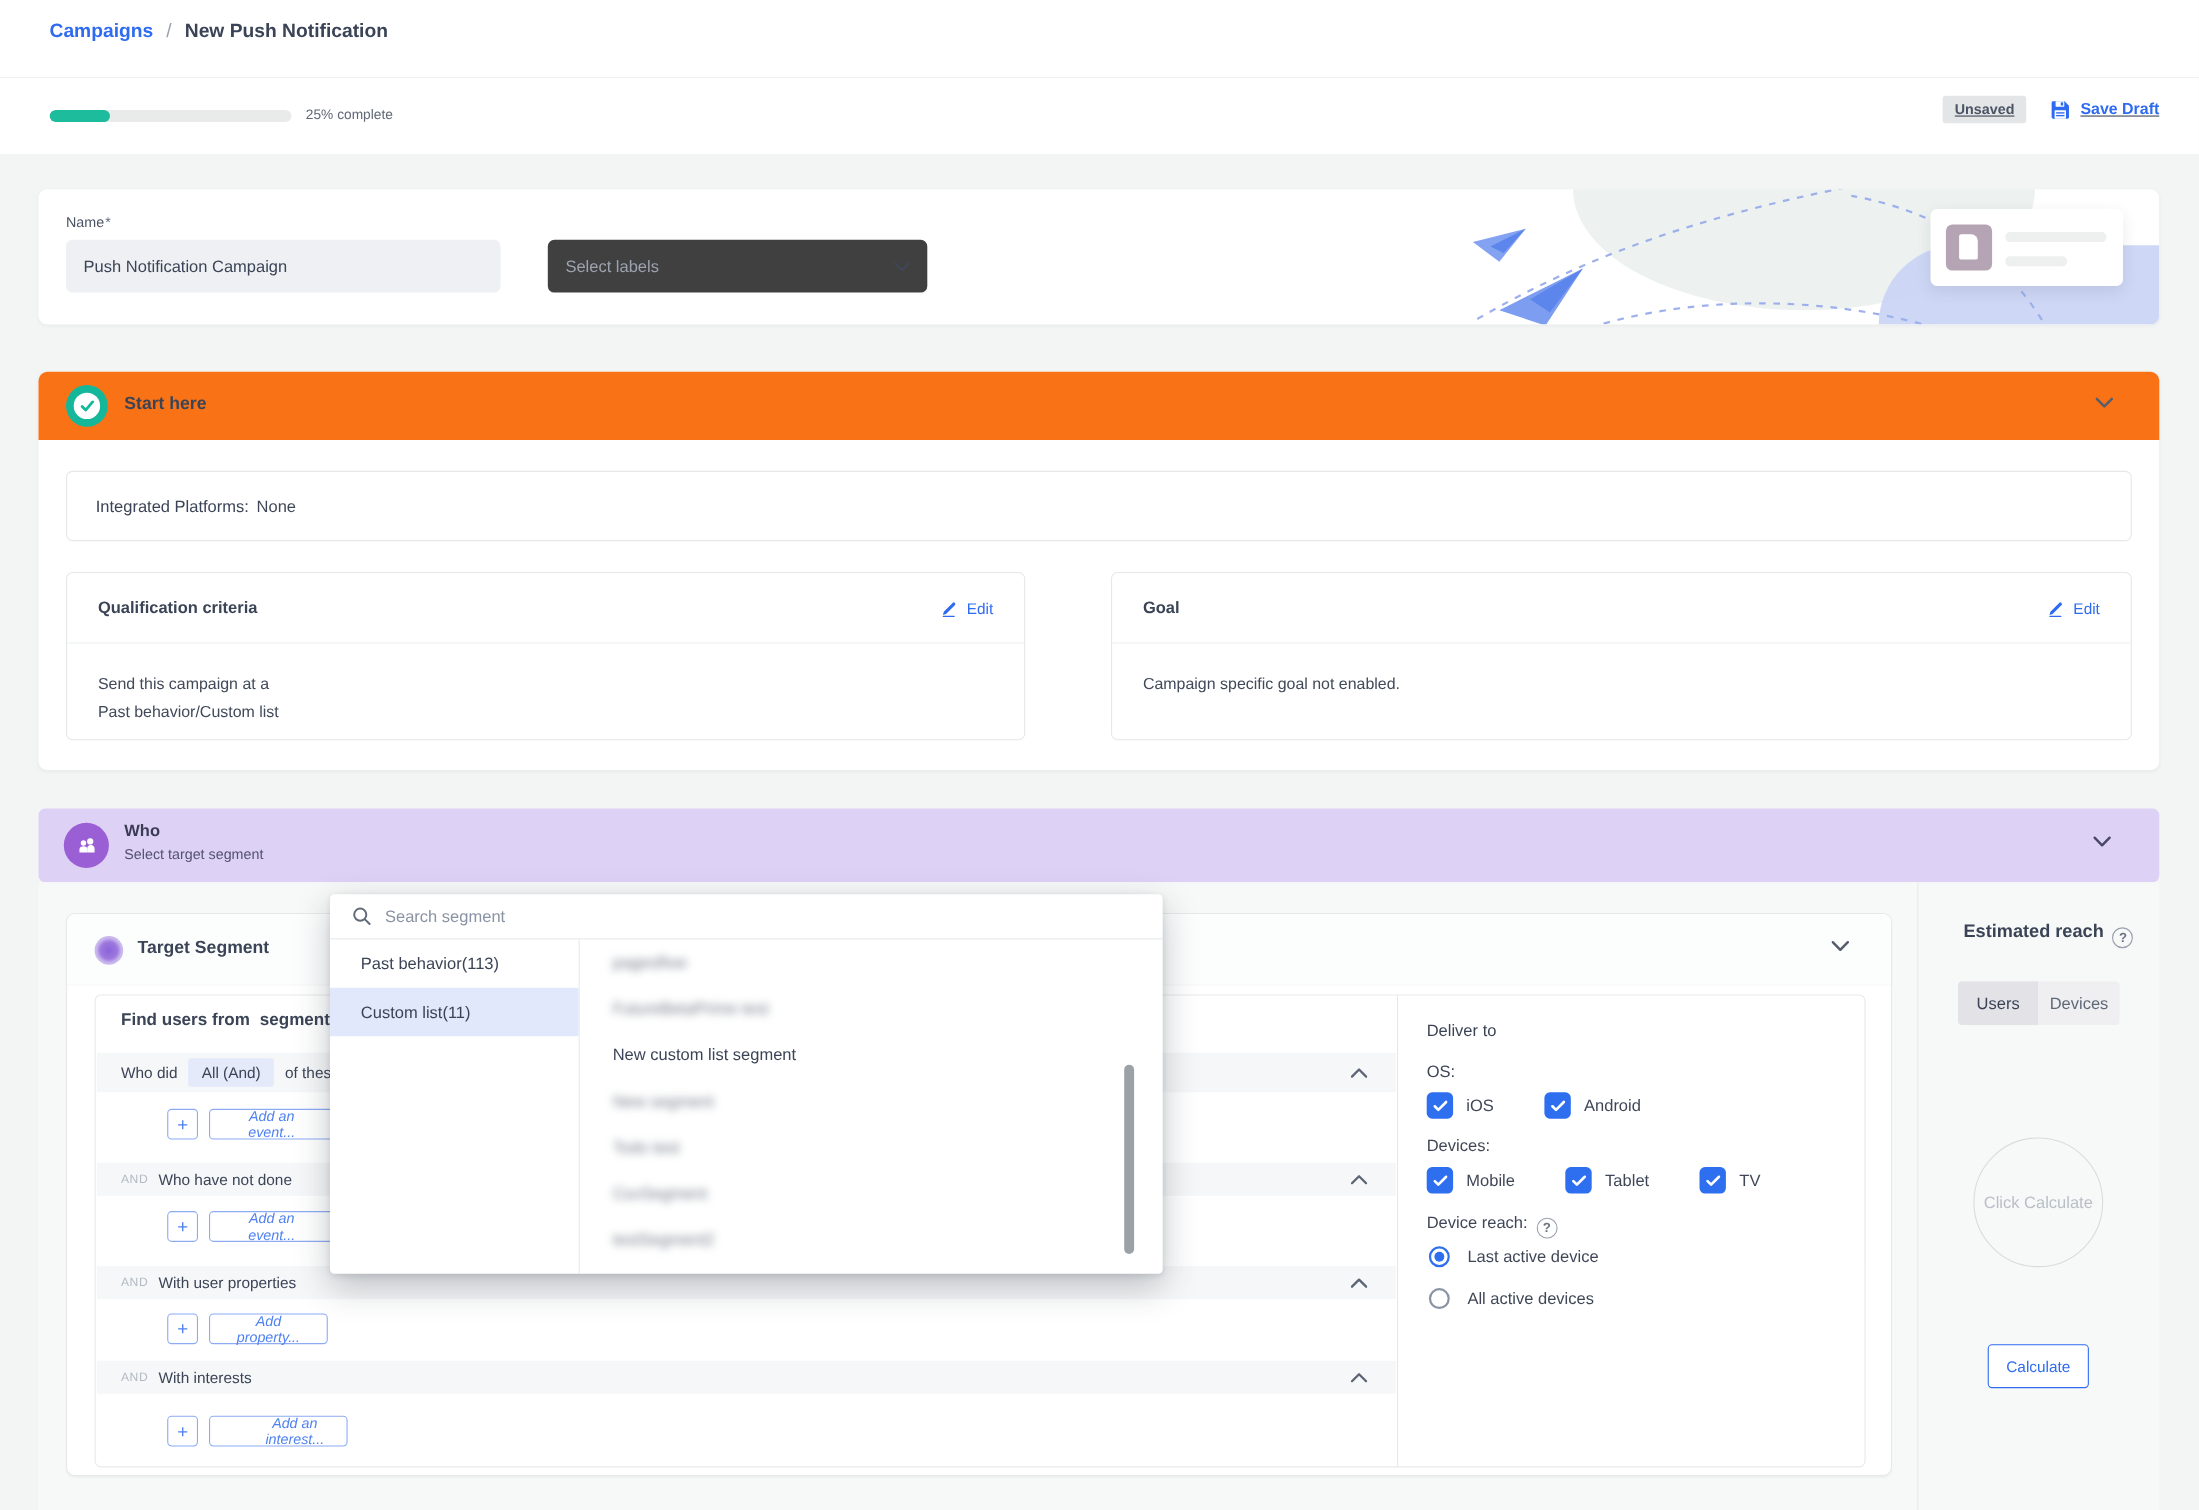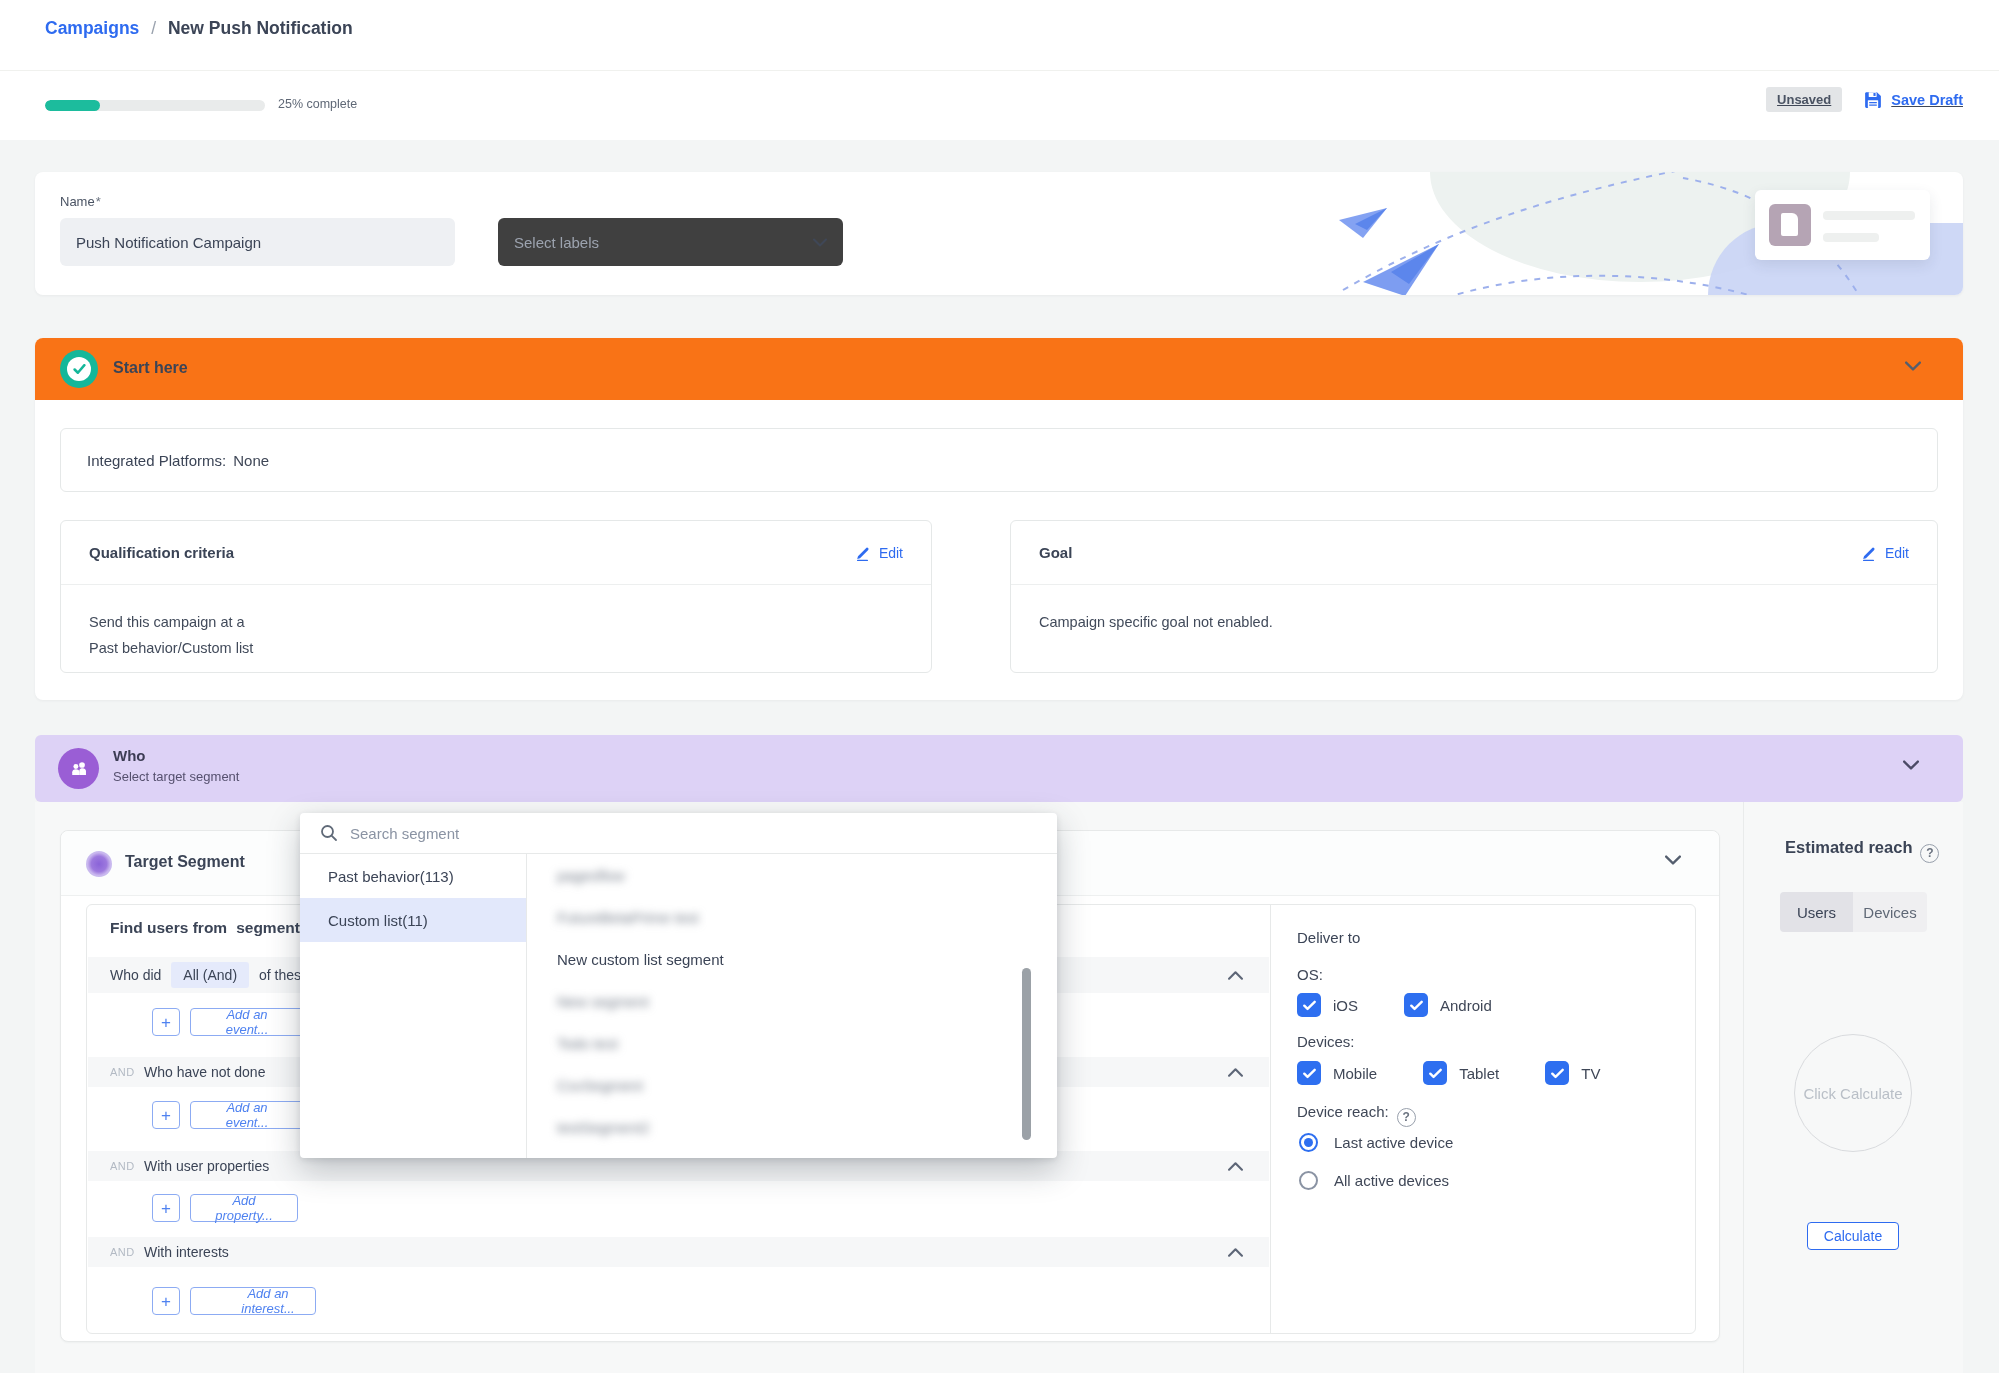--- a/index.html
+++ b/index.html
@@ -104,21 +104,21 @@
   .radio.sel .dot { width:9px; height:9px; border-radius:50%; background:#2e6ff0; }
   .help-icon { display:inline-flex; width:19px; height:19px; border:1.6px solid #98a0ac; border-radius:50%; color:#6b7380; font-size:12px; font-weight:bold; align-items:center; justify-content:center; margin-left:8px; vertical-align:-4px; cursor:pointer; }
 
   
   .er-title { position:absolute; left:1785px; top:838px; font-size:16.5px; font-weight:bold; color:#3b4456; }
   .er-toggle { position:absolute; left:1780px; top:892px; width:147px; height:40px; border-radius:4px; overflow:hidden; display:flex; }
   .er-tab { height:100%; display:flex; align-items:center; justify-content:center; font-size:15px; cursor:pointer; }
   .er-tab.active { width:73px; background:#e2e2e7; color:#3b4456; font-weight:500; }
   .er-tab.inactive { width:74px; background:#efeff1; color:#5f6876; }
   .er-circle { position:absolute; left:1794px; top:1034px; width:118px; height:118px; border:1px solid #d9dbde; border-radius:50%; display:flex; align-items:center; justify-content:center; font-size:15px; color:#b9bfc7; }
-  .er-calc { position:absolute; left:1807px; top:1222px; width:92px; height:28px; background:#fff; border:1px solid #2e6bf0; border-radius:4px; color:#2e6bf0; font-size:14px; display:flex; align-items:center; justify-content:center; cursor:pointer; }
+  .er-calc { position:absolute; left:1807px; top:1222px; width:92px; height:40px; background:#fff; border:1px solid #2e6bf0; border-radius:4px; color:#2e6bf0; font-size:14px; display:flex; align-items:center; justify-content:center; cursor:pointer; }
 
   
   .seg-popup { position:absolute; left:300px; top:813px; width:757px; height:345px; background:#fff; border-radius:4px; box-shadow:0 12px 32px rgba(40,50,60,.28), 0 2px 6px rgba(40,50,60,.12); z-index:50; }
   .sp-search { position:absolute; left:0; top:0; width:100%; height:41px; border-bottom:1px solid #e7e9e9; display:flex; align-items:center; padding:0 20px; gap:12px; }
   .sp-search input { border:none; outline:none; flex:1; font-size:15px; color:#3b4456; font-family:"Liberation Sans",sans-serif; }
   .sp-search input::placeholder { color:#8a93a3; }
   .sp-left { position:absolute; left:0; top:41px; width:227px; height:304px; border-right:1px solid #e7e9e9; }
   .sp-cat { height:44px; display:flex; align-items:center; padding-left:28px; font-size:15px; color:#3b4456; cursor:pointer; }
   .sp-cat.selected { background:#e2e8fb; }
   .sp-right { position:absolute; left:227px; top:41px; width:500px; height:304px; overflow:hidden; }

